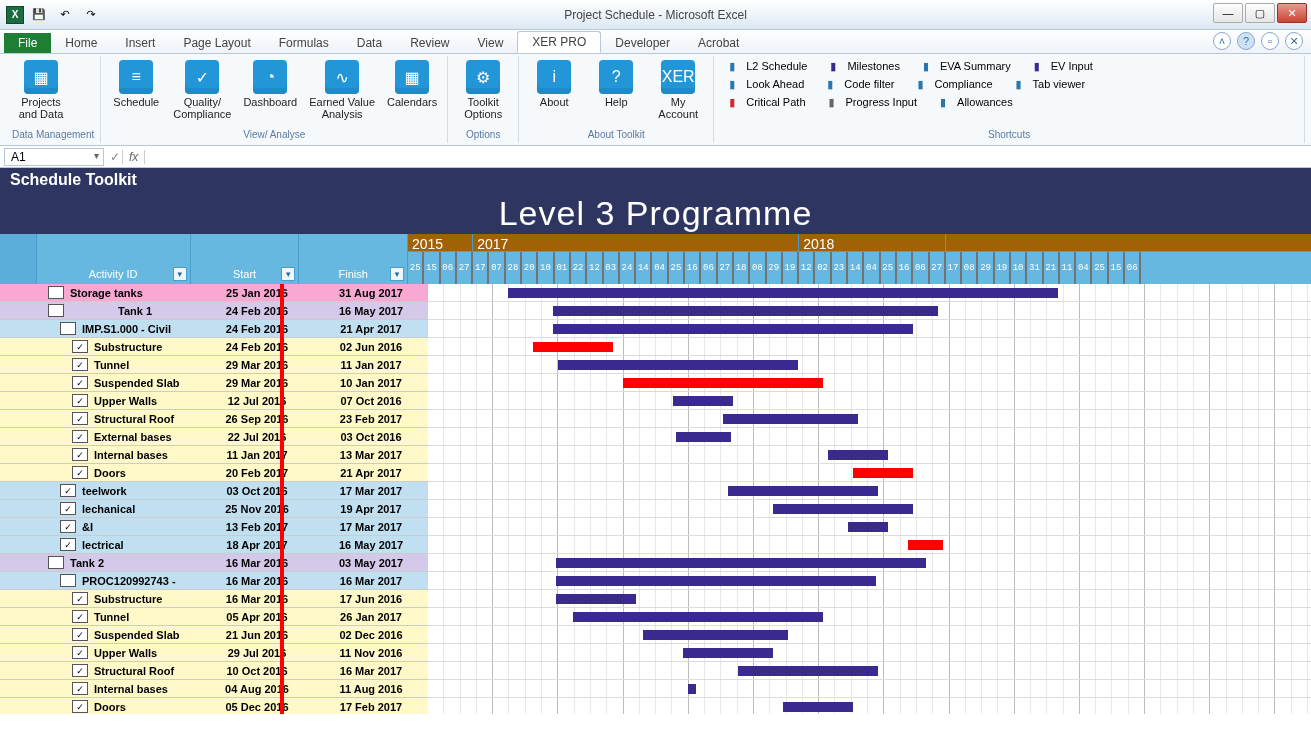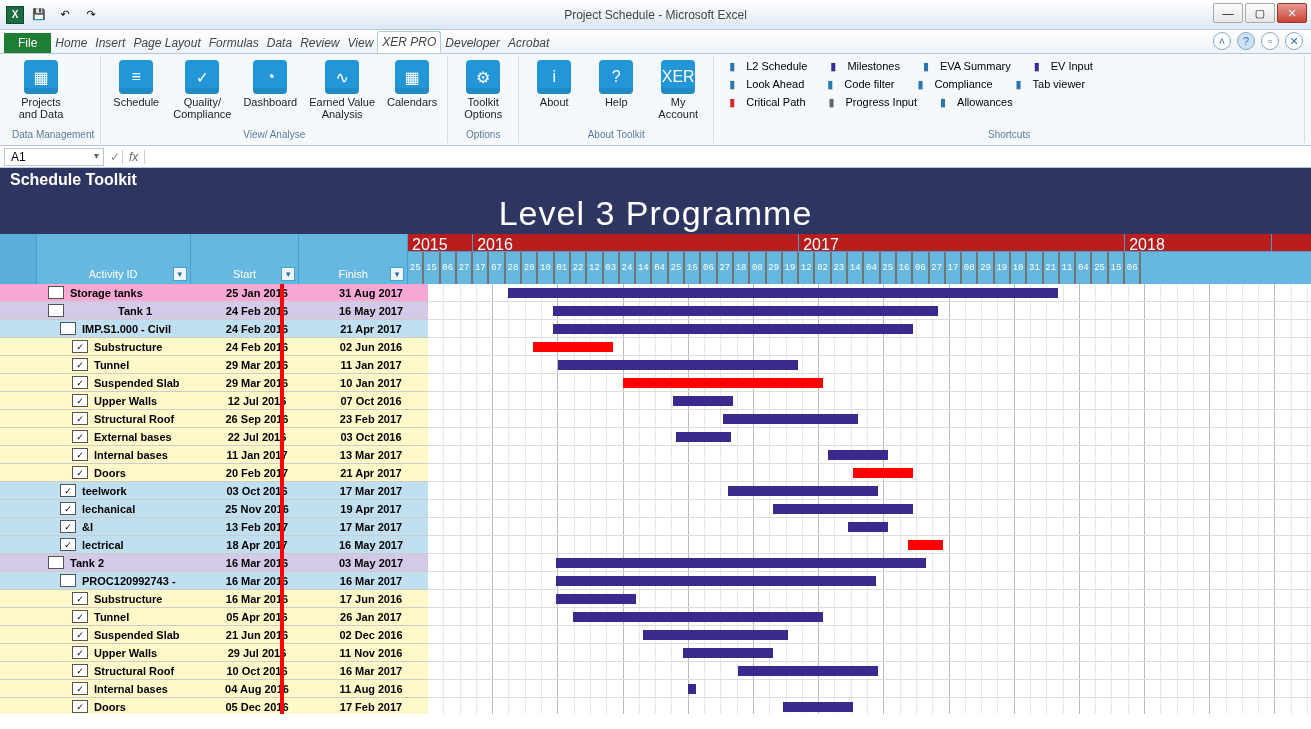--- a/index.html
+++ b/index.html
@@ -8,21 +8,21 @@
 .titlebar .qat { display:flex; gap:4px; padding:0 6px; align-items:center; }
 .qat-btn { width:22px; height:22px; display:flex; align-items:center; justify-content:center; font-size:11px; }
 .excel-icon { width:18px; height:18px; background:#1d6b40; color:#fff; font-size:10px; font-weight:bold; display:flex; align-items:center; justify-content:center; border:1px solid #0b4a2a; }
 .titlebar .title { position:absolute; left:50%; transform:translateX(-50%); font-size:12px; color:#444; }
 .win-controls { position:absolute; right:4px; top:3px; display:flex; gap:2px; }
 .win-btn { width:30px; height:20px; border:1px solid #aaa; background:linear-gradient(#fdfdfd,#e6e6e6); font-size:11px; display:flex; align-items:center; justify-content:center; border-radius:2px; cursor:pointer; }
 .win-btn.close { background:linear-gradient(#e89a92,#c94434); color:#fff; border-color:#963328; }
 
 .ribbon-tabs { height:24px; display:flex; align-items:flex-end; background:linear-gradient(#fff,#eef3f8); border-bottom:1px solid #b6c8da; padding-left:4px; font-size:12px; position:relative;}
 .file-tab { background:#1e7e34; color:#fff; padding:3px 14px; cursor:pointer; }
-.rtab { padding:3px 4px; color:#444; cursor:pointer;font-style:italic; }
+.rtab { padding:3px 14px; color:#444; cursor:pointer; }
 .rtab.active { background:#fff; border:1px solid #b6c8da; border-bottom:1px solid #fff; border-radius:3px 3px 0 0; }
 .ribbon-tabs .rt-right { position:absolute; right:8px; top:2px; display:flex; gap:6px; }
 .rt-right span { width:18px; height:18px; border:1px solid #8aa8c8; border-radius:9px; font-size:11px; display:flex; align-items:center; justify-content:center; color:#3a71a6; cursor:pointer; background:#fff; }
 
 .ribbon-body { height:92px; background:#f6f9fc; border-bottom:1px solid #b6c8da; display:flex; padding:2px 6px; }
 .rgroup { border-right:1px solid #d4dee8; padding:2px 6px; display:flex; flex-direction:column; justify-content:space-between; }
 .rgroup-label { font-size:10px; color:#5a7aa0; text-align:center; padding:1px 0; }
 .rgroup-items { display:flex; gap:4px; flex:1; align-items:flex-start; }
 .bigbtn { display:flex; flex-direction:column; align-items:center; padding:2px 4px; cursor:pointer; min-width:58px; }
 .bigbtn .icon { width:34px; height:34px; background:#2396d8; border-radius:4px; margin-bottom:2px; display:flex; align-items:center; justify-content:center; color:#fff; font-size:16px; box-shadow:inset 0 -6px 0 rgba(0,0,0,.08); }
@@ -43,21 +43,21 @@
 .left-cols { width:408px; }
 .col-headers { height:50px; display:flex; background:#67b8e0; color:#fff; font-size:11px; }
 .col-headers div { border-right:1px solid #4a9ecd; display:flex; align-items:flex-end; justify-content:center; padding:4px; position:relative;}
 .col-headers .flt { position:absolute; right:3px; bottom:3px; width:14px; height:14px; background:#eef6fb; border:1px solid #4a9ecd; color:#2a6a95; font-size:9px; display:flex; align-items:center; justify-content:center; }
 .ch-pad { width:38px; background:#5aaed9; }
 .ch-act { width:162px; }
 .ch-start { width:114px; }
 .ch-fin { width:114px; }
 
 .right-cols { flex:1; }
-.year-row { height:18px; display:flex; background:#b91c1c; color:#fff; font-size:16px; border-bottom:1px solid #4a9ecd;}
+.year-row { height:18px; display:flex; background:#a16207; color:#fff; font-size:14px; border-bottom:1px solid #4a9ecd;}
 .year-row div { border-right:1px solid #4a9ecd; padding:2px 4px; }
 .tick-row { height:32px; display:flex; background:#67b8e0; color:#fff; font-size:9px; }
 .tick-row div { width:16.3px; border-right:2px solid #737373; display:flex; align-items:center; justify-content:center;font-family:Liberation Mono, monospace; }
 
 .rows-container { max-height:430px; overflow:hidden; }
 .data-row { height:18px; display:flex; font-size:11px; }
 .data-row .rl { width:428px; display:flex; align-items:center; border-bottom:1px solid #ccc; }
 .rl .pad { width:38px; }
 .rl .chk { width:16px; height:13px; border:1px solid #555; font-size:9px; display:flex; align-items:center; justify-content:center; margin-right:4px; background:#fff; }
 .rl .nm { flex:1; padding-left:2px; font-weight:600; overflow:hidden; white-space:nowrap; }
@@ -251,21 +251,20 @@
         </div>
       <div class="ch-fin">
           <span>Finish</span>
           <span class="flt">▾</span>
         </div>
     </div>
   </div>
   <div class="right-cols">
     <div class="year-row" id="year-row">
         <div style="width: 65.2px;">2015</div>
-        <div style="width: 326px;">2016</div>
         <div style="width: 326px;">2017</div>
         <div style="width: 146.7px;">2018</div>
       </div>
     <div class="tick-row" id="tick-row">
         <div>25</div>
         <div>15</div>
         <div>06</div>
         <div>27</div>
         <div>17</div>
         <div>07</div>

